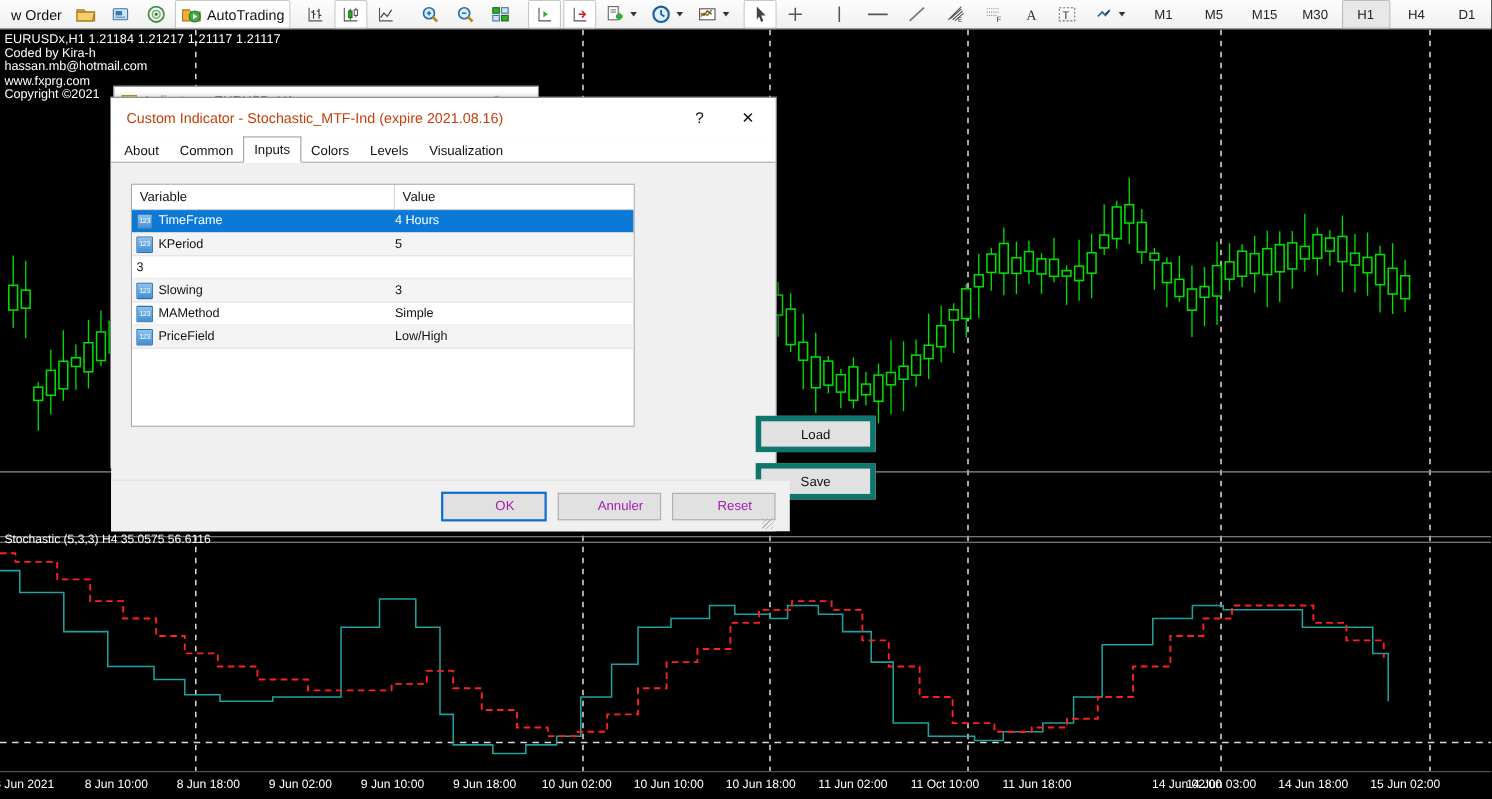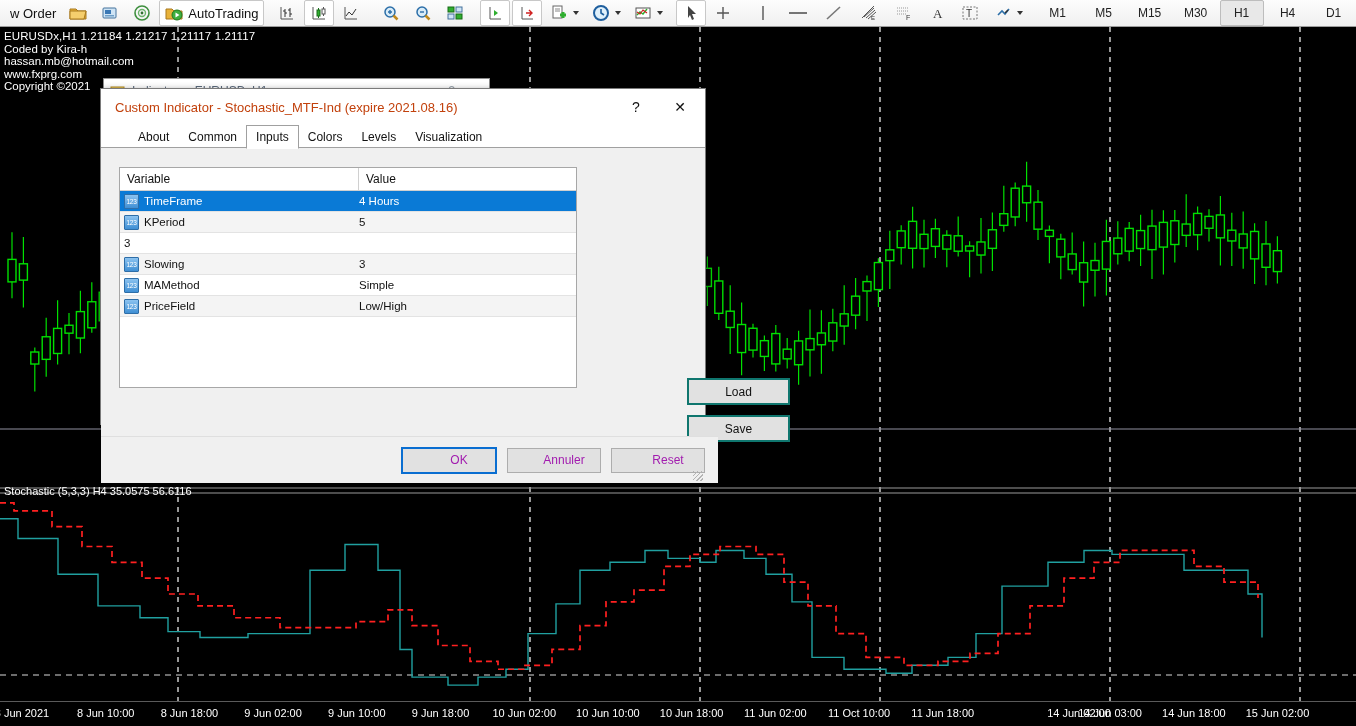--- a/index.html
+++ b/index.html
@@ -42,21 +42,21 @@
 
   .dlg{position:absolute;left:100px;top:88px;width:604px;height:335px;background:#f0f0f0;
     border:1px solid #7a7a7a;box-shadow:2px 2px 7px rgba(0,0,0,.45);}
   .dlg-title{height:36px;background:#fff;display:flex;align-items:center;padding:0 2px 0 14px;}
   .dlg-title-text{font-size:13px;color:#c2410c;}
   .dlg-btns{margin-left:auto;display:flex;height:36px;}
   .dlg-btn{width:42px;height:36px;display:flex;align-items:center;justify-content:center;
     font-size:14px;color:#111;}
   .dlg-btn.close{width:46px;}
 
-  .tabs{height:22px;background:#fff;display:flex;align-items:flex-start;padding-left:27px;
+  .tabs{height:22px;background:#fff;display:flex;align-items:center;padding-left:2px;
     border-bottom:1px solid #a0a0a0;}
   .tab{height:21px;padding:0 9px;display:flex;align-items:center;font-size:12px;color:#111;
     border:1px solid transparent;border-bottom:none;margin-right:-1px;}
   .tab.active{background:#fff;border:1px solid #a0a0a0;border-bottom:1px solid #fff;
     position:relative;z-index:2;height:22px;}
 
   .dlg-body{position:relative;height:100%;background:#f0f0f0;}
   .grid{position:absolute;left:18px;top:19px;width:456px;height:219px;background:#fff;
     border:1px solid #a7a7a7;overflow:hidden;}
   .grid-head{display:flex;height:22px;background:#fff;border-bottom:1px solid #d0d0d0;}
@@ -69,21 +69,21 @@
   .gcell{font-size:11.5px;color:#111;display:flex;align-items:center;height:100%;overflow:hidden;white-space:nowrap;}
   .gcell.c1{width:231px;padding-left:4px;gap:5px;}
   .gcell.c2{flex:1;padding-left:4px;}
   .grow.sel .gcell{color:#fff;}
   .vicon{width:13px;height:13px;flex:0 0 13px;border-radius:1px;
     background:linear-gradient(#8cc3f0,#3f8fd4);border:1px solid #2e6ea8;
     font-size:6.5px;color:#fff;display:flex;align-items:center;justify-content:center;
     font-family:"Liberation Sans",sans-serif;letter-spacing:-.3px;}
 
   .side-btns{position:absolute;left:586px;top:230px;}
-  .sbtn{width:99px;height:23px;background:#e1e1e1;border:2px solid #0f766e;font-size:12px;
+  .sbtn{width:99px;height:23px;background:#e1e1e1;border:5px solid #0f766e;font-size:12px;
     color:#111;display:flex;align-items:center;justify-content:center;margin-bottom:10px;}
   .footer{position:absolute;left:0;bottom:0;width:100%;height:46px;background:#f0f0f0;
     border-top:1px solid #dfdfdf;display:flex;align-items:center;justify-content:flex-end;
     padding-right:13px;gap:10px;}
   .fbtn{width:72px;height:23px;background:#e1e1e1;border:1px solid #adadad;font-size:12px;
     color:#a21caf;display:flex;align-items:center;justify-content:center;padding-left:20px;}
   .fbtn.primary{border:2px solid #0a6ed1;background:#e1e1e1;}
   .sizer{position:absolute;right:2px;bottom:2px;width:10px;height:10px;
     background:repeating-linear-gradient(135deg,#b4b4b4 0 1px,transparent 1px 3px);}
 </style>

